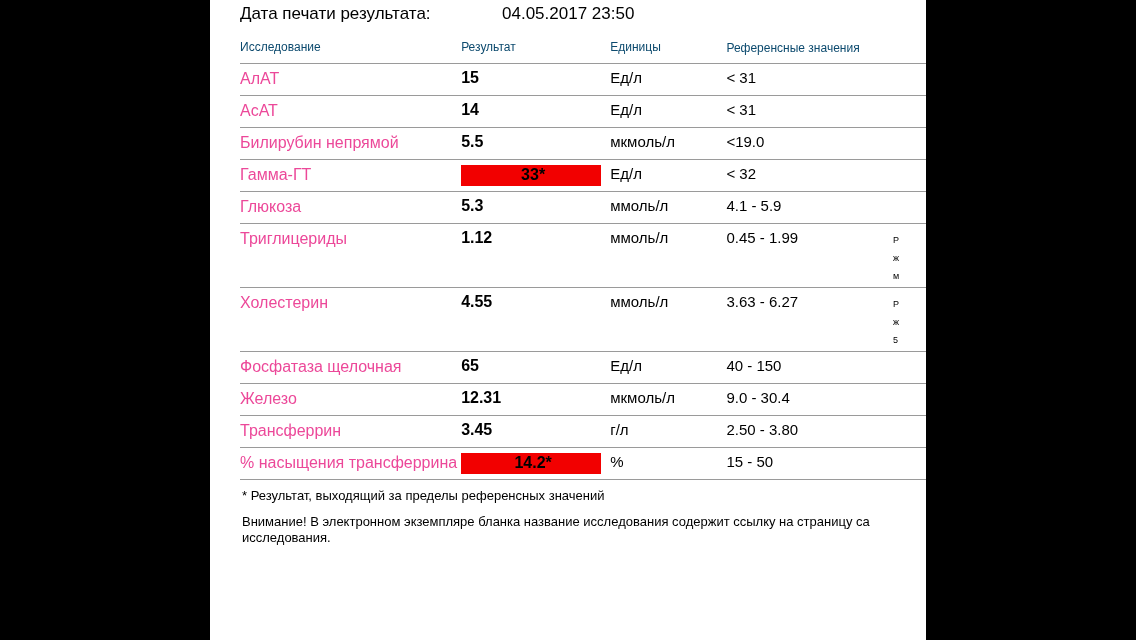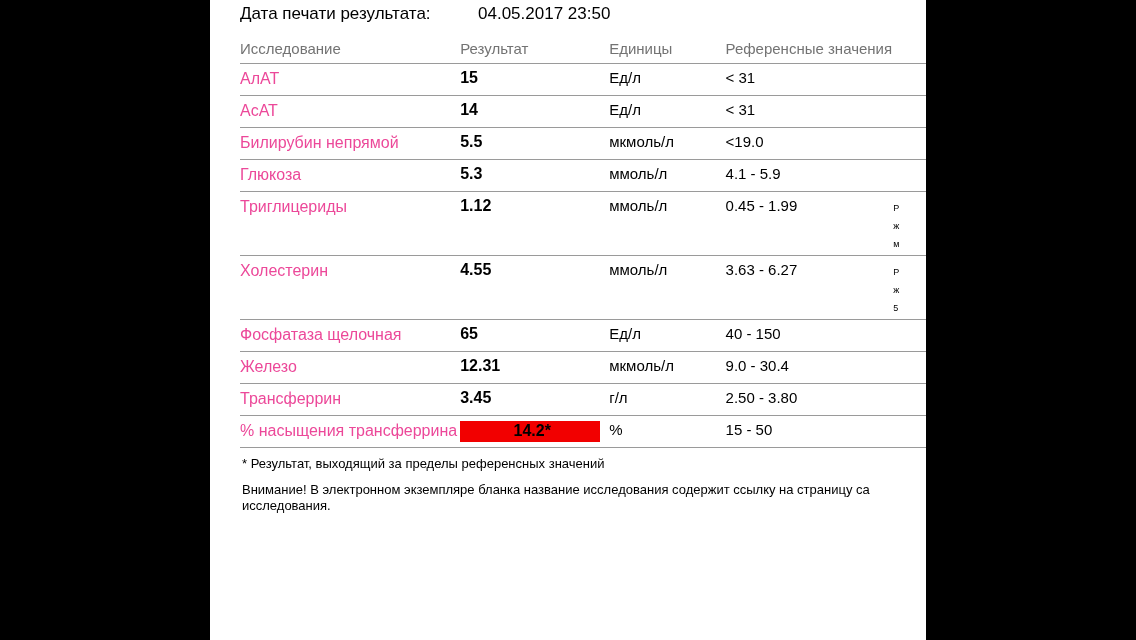--- a/index.html
+++ b/index.html
@@ -28,37 +28,38 @@
     top: 0;
     width: 720px;
   }
   .print-date {
     display: flex;
     align-items: baseline;
     font-size: 17px;
     color: #000;
     padding-top: 4px;
     height: 26px;
+    gap: 24px;
   }
   .print-date .label {
     width: 238px;
   }
   .print-date .value {
     font-size: 17px;
   }
   table.results {
     border-collapse: collapse;
     width: 690px;
     margin-top: 10px;
   }
   table.results th {
     text-align: left;
     font-weight: normal;
-    font-size: 15px;
-    color: #737373;
+    font-size: 12px;
+    color: #0c4a6e;
     vertical-align: top;
     padding: 0 0 6px 0;
   }
   table.results td {
     font-size: 16px;
     vertical-align: top;
     padding: 5px 0 4px 0;
     border-bottom: 1px solid #9a9a9a;
     height: 22px;
   }
@@ -150,20 +151,27 @@
             <td class="col-note"><span class="note"></span></td>
           </tr>
           <tr>
             <td class="col-name"><span class="name two-line">Билирубин непрямой</span></td>
             <td class="col-res"><span class="result">5.5</span></td>
             <td class="col-unit"><span class="unit">мкмоль/л</span></td>
             <td class="col-ref"><span class="ref">&lt;19.0</span></td>
             <td class="col-note"><span class="note"></span></td>
           </tr>
           <tr>
+            <td class="col-name"><span class="name two-line">Гамма-ГТ</span></td>
+            <td class="col-res"><span class="result"><span class="flag">33*</span></span></td>
+            <td class="col-unit"><span class="unit">Ед/л</span></td>
+            <td class="col-ref"><span class="ref">&lt; 32</span></td>
+            <td class="col-note"><span class="note"></span></td>
+          </tr>
+          <tr>
             <td class="col-name"><span class="name two-line">Глюкоза</span></td>
             <td class="col-res"><span class="result">5.3</span></td>
             <td class="col-unit"><span class="unit">ммоль/л</span></td>
             <td class="col-ref"><span class="ref">4.1 - 5.9</span></td>
             <td class="col-note"><span class="note"></span></td>
           </tr>
           <tr class="tall">
             <td class="col-name"><span class="name two-line">Триглицериды</span></td>
             <td class="col-res"><span class="result">1.12</span></td>
             <td class="col-unit"><span class="unit">ммоль/л</span></td>

